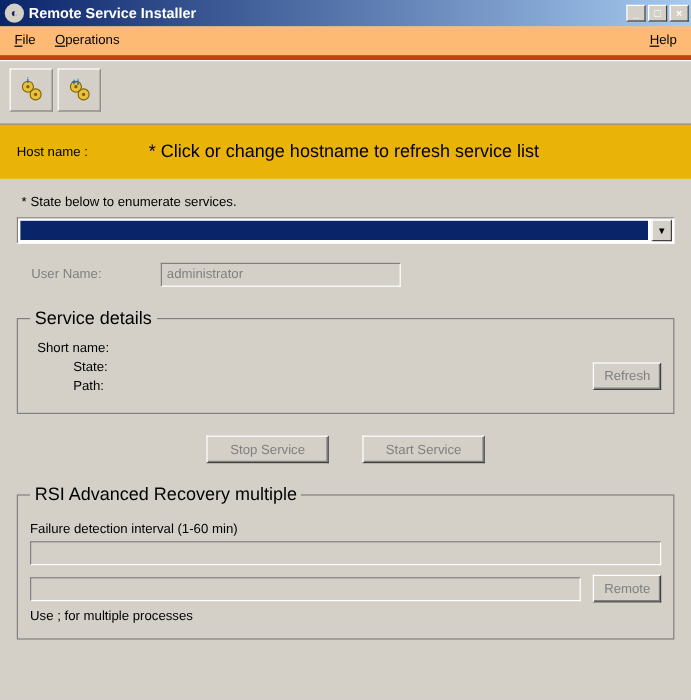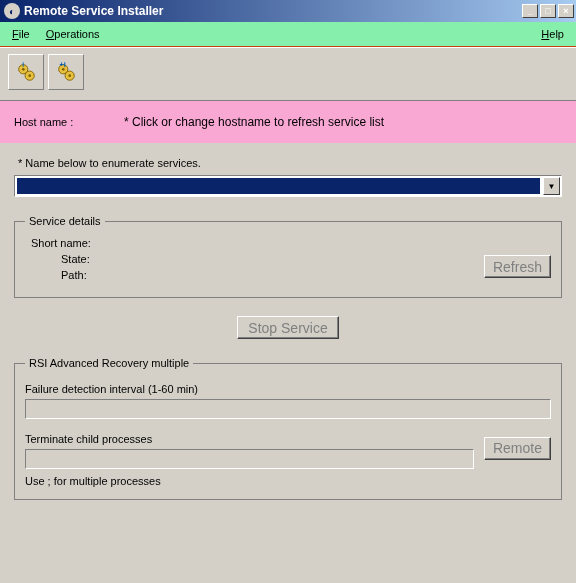--- a/index.html
+++ b/index.html
@@ -37,26 +37,26 @@
     background: #d4d0c8;
     border: 1px solid;
     border-color: #fff #404040 #404040 #fff;
     font-size: 9px;
     display: flex; align-items: center; justify-content: center;
     cursor: default;
     font-family: Arial;
     font-weight: bold;
   }
   .menubar {
-    background: #86efac;
+    background: #fdba74;
     height: 20px;
     display: flex;
     align-items: center;
     padding: 12px 4px;
-    border-bottom: 1px solid #c2410c;
+    border-bottom: 4px solid #c2410c;
   }
   .menuitem {
     padding: 2px 8px;
     cursor: default;
   }
   .menuitem u { text-decoration: underline; }
   .menu-spacer { flex: 1; }
   .toolbar {
     background: #d4d0c8;
     padding: 6px 8px 10px 8px;
@@ -71,41 +71,41 @@
     background: #d4d0c8;
     display: flex; align-items: center; justify-content: center;
     cursor: default;
   }
   .gear-icon {
     width: 22px; height: 22px;
     color: #cca000;
     position: relative;
   }
   .hostrow {
-    background: #f9a8d4;
+    background: #eab308;
     padding: 14px 14px;
     display: flex;
     align-items: center;
   }
   .hostrow-label {
     width: 82px;
   }
   .hostinput {
     width: 162px;
     height: 20px;
     border: 1px solid;
     border-color: #808080 #fff #fff #808080;
     background: #fff;
     padding: 2px 4px;
     font-family: inherit;
     font-size: 11px;
   }
   .hostnote {
     margin-left: 28px;
-    font-size: 12px;
+    font-size: 15px;
   }
   .main {
     padding: 8px 14px 12px 14px;
   }
   .enumnote {
     margin: 6px 4px 6px 4px;
   }
   .combo {
     display: flex;
     border: 1px solid;
@@ -150,39 +150,39 @@
     font-size: 11px;
   }
   fieldset {
     border: 1px solid #808080;
     border-radius: 0;
     margin: 18px 0 0 0;
     padding: 8px 10px 12px 10px;
     position: relative;
   }
   fieldset > legend {
-    font-size: 11px;
+    font-size: 15px;
     padding: 0 4px;
   }
   .svc-short { margin: 2px 0 4px 6px; }
   .svc-row { margin: 4px 0 4px 36px; }
   .refresh-wrap {
     position: absolute;
     right: 10px;
     top: 28px;
   }
   .btn {
     background: #d4d0c8;
     border: 1px solid;
     border-color: #fff #404040 #404040 #fff;
     box-shadow: inset -1px -1px 0 #808080, inset 1px 1px 0 #d4d0c8;
     min-width: 52px;
     height: 23px;
     font-family: inherit;
-    font-size: 14px;
+    font-size: 11px;
     padding: 0 8px;
     cursor: default;
   }
   .btn[disabled] {
     color: #808080;
   }
   .btnrow {
     display: flex;
     gap: 28px;
     justify-content: center;
@@ -256,27 +256,31 @@
     </span>
   </div>
 </div>
 
 <div class="hostrow">
   <div class="hostrow-label">Host name :</div>
   <div class="hostnote">* Click or change hostname to refresh service list</div>
 </div>
 
 <div class="main">
-  <div class="enumnote">* Name below to enumerate services.</div>
+  <div class="enumnote">* State below to enumerate services.</div>
 
   <div class="combo">
     <div class="combo-inner"></div>
     <div class="combo-btn">▼</div>
   </div>
 
+  <div class="credrow">
+    <div class="credlabel">User Name:</div>
+    <input class="credinput" disabled="" value="administrator" style="">
+  </div>
 
   <fieldset>
     <legend>Service details</legend>
     <div class="svc-short">
       <span>Short name:</span>
       <span></span>
     </div>
     <div class="svc-row">
       <span>State:</span>
       <span></span>
@@ -285,28 +289,28 @@
       <span>Path:</span>
       <span></span>
     </div>
     <div class="refresh-wrap">
       <button class="btn" disabled="">Refresh</button>
     </div>
   </fieldset>
 
   <div class="btnrow">
     <button class="btn" disabled="">Stop Service</button>
+    <button class="btn" disabled="">Start Service</button>
   </div>
 
   <fieldset>
     <legend>RSI Advanced Recovery multiple</legend>
     <div class="advlabel">Failure detection interval (1-60 min)</div>
     <input class="advinput" disabled="" value="" style="">
     <div class="advrow2">
       <div class="advcol">
-        <div class="advlabel">Terminate child processes</div>
         <input class="advinput" disabled="" value="" style="">
       </div>
       <button class="btn" disabled="">Remote</button>
     </div>
     <div class="advnote">Use ; for multiple processes</div>
   </fieldset>
 </div>
 
 </body></html>

